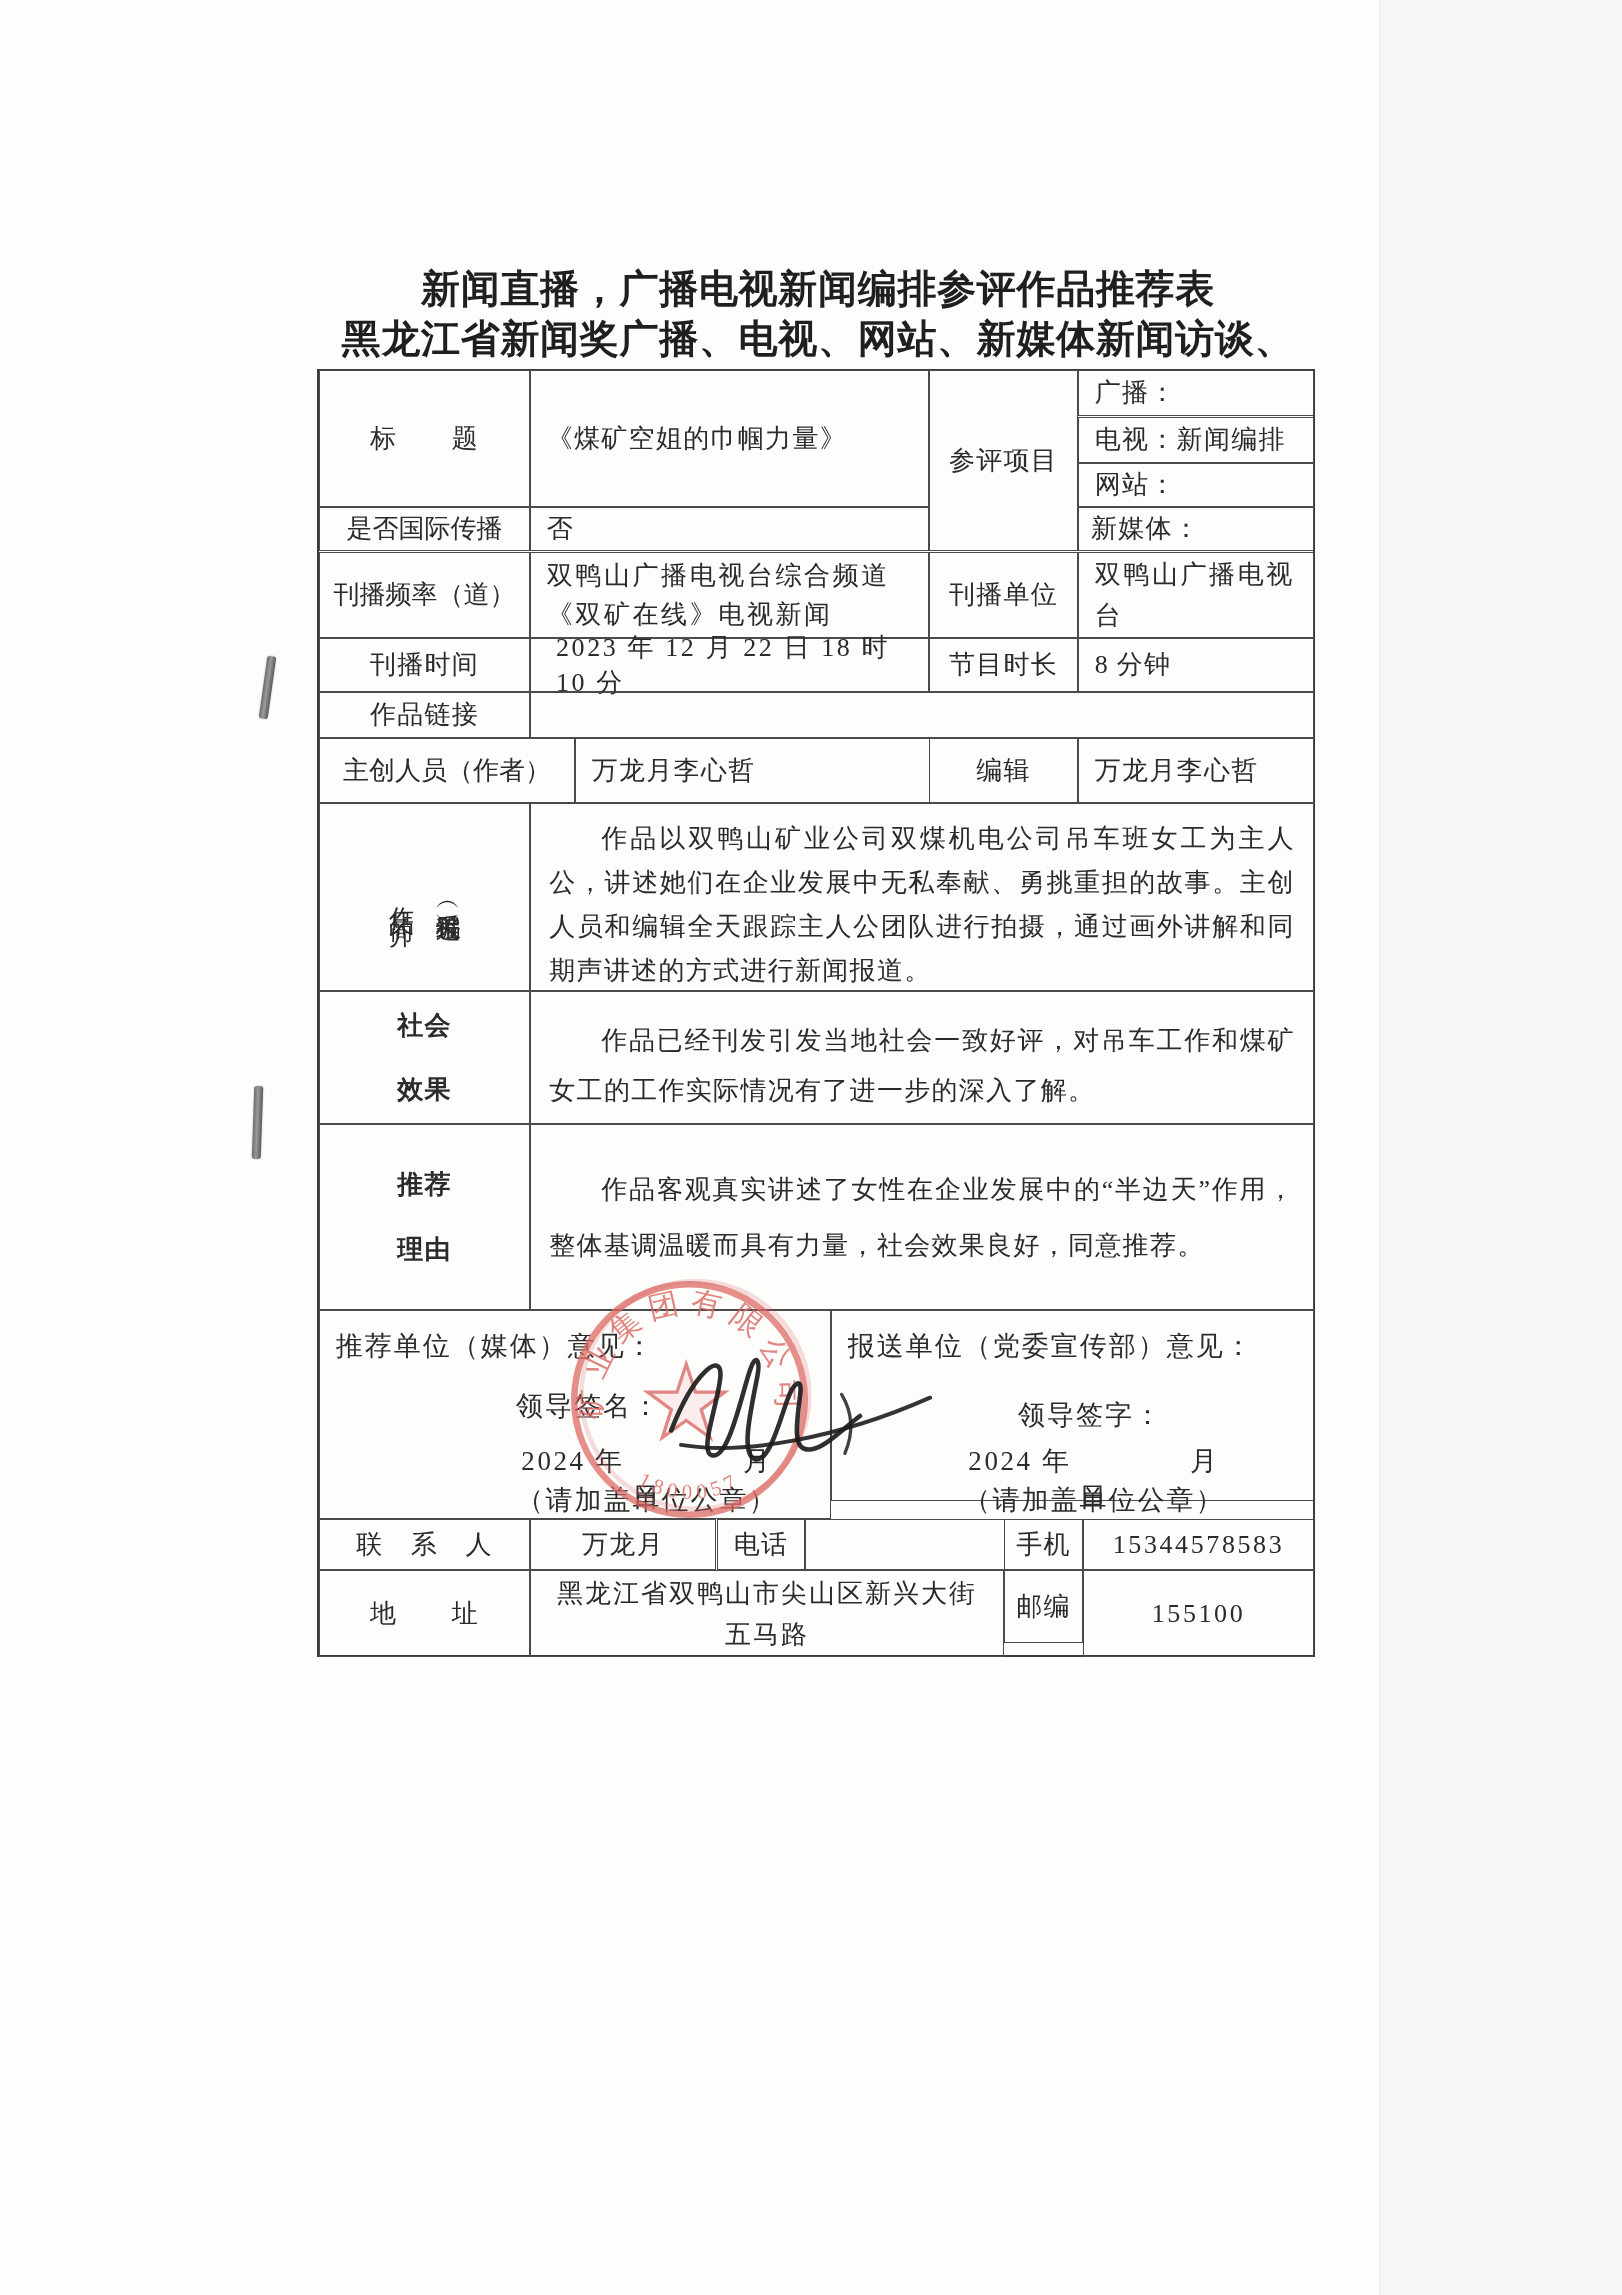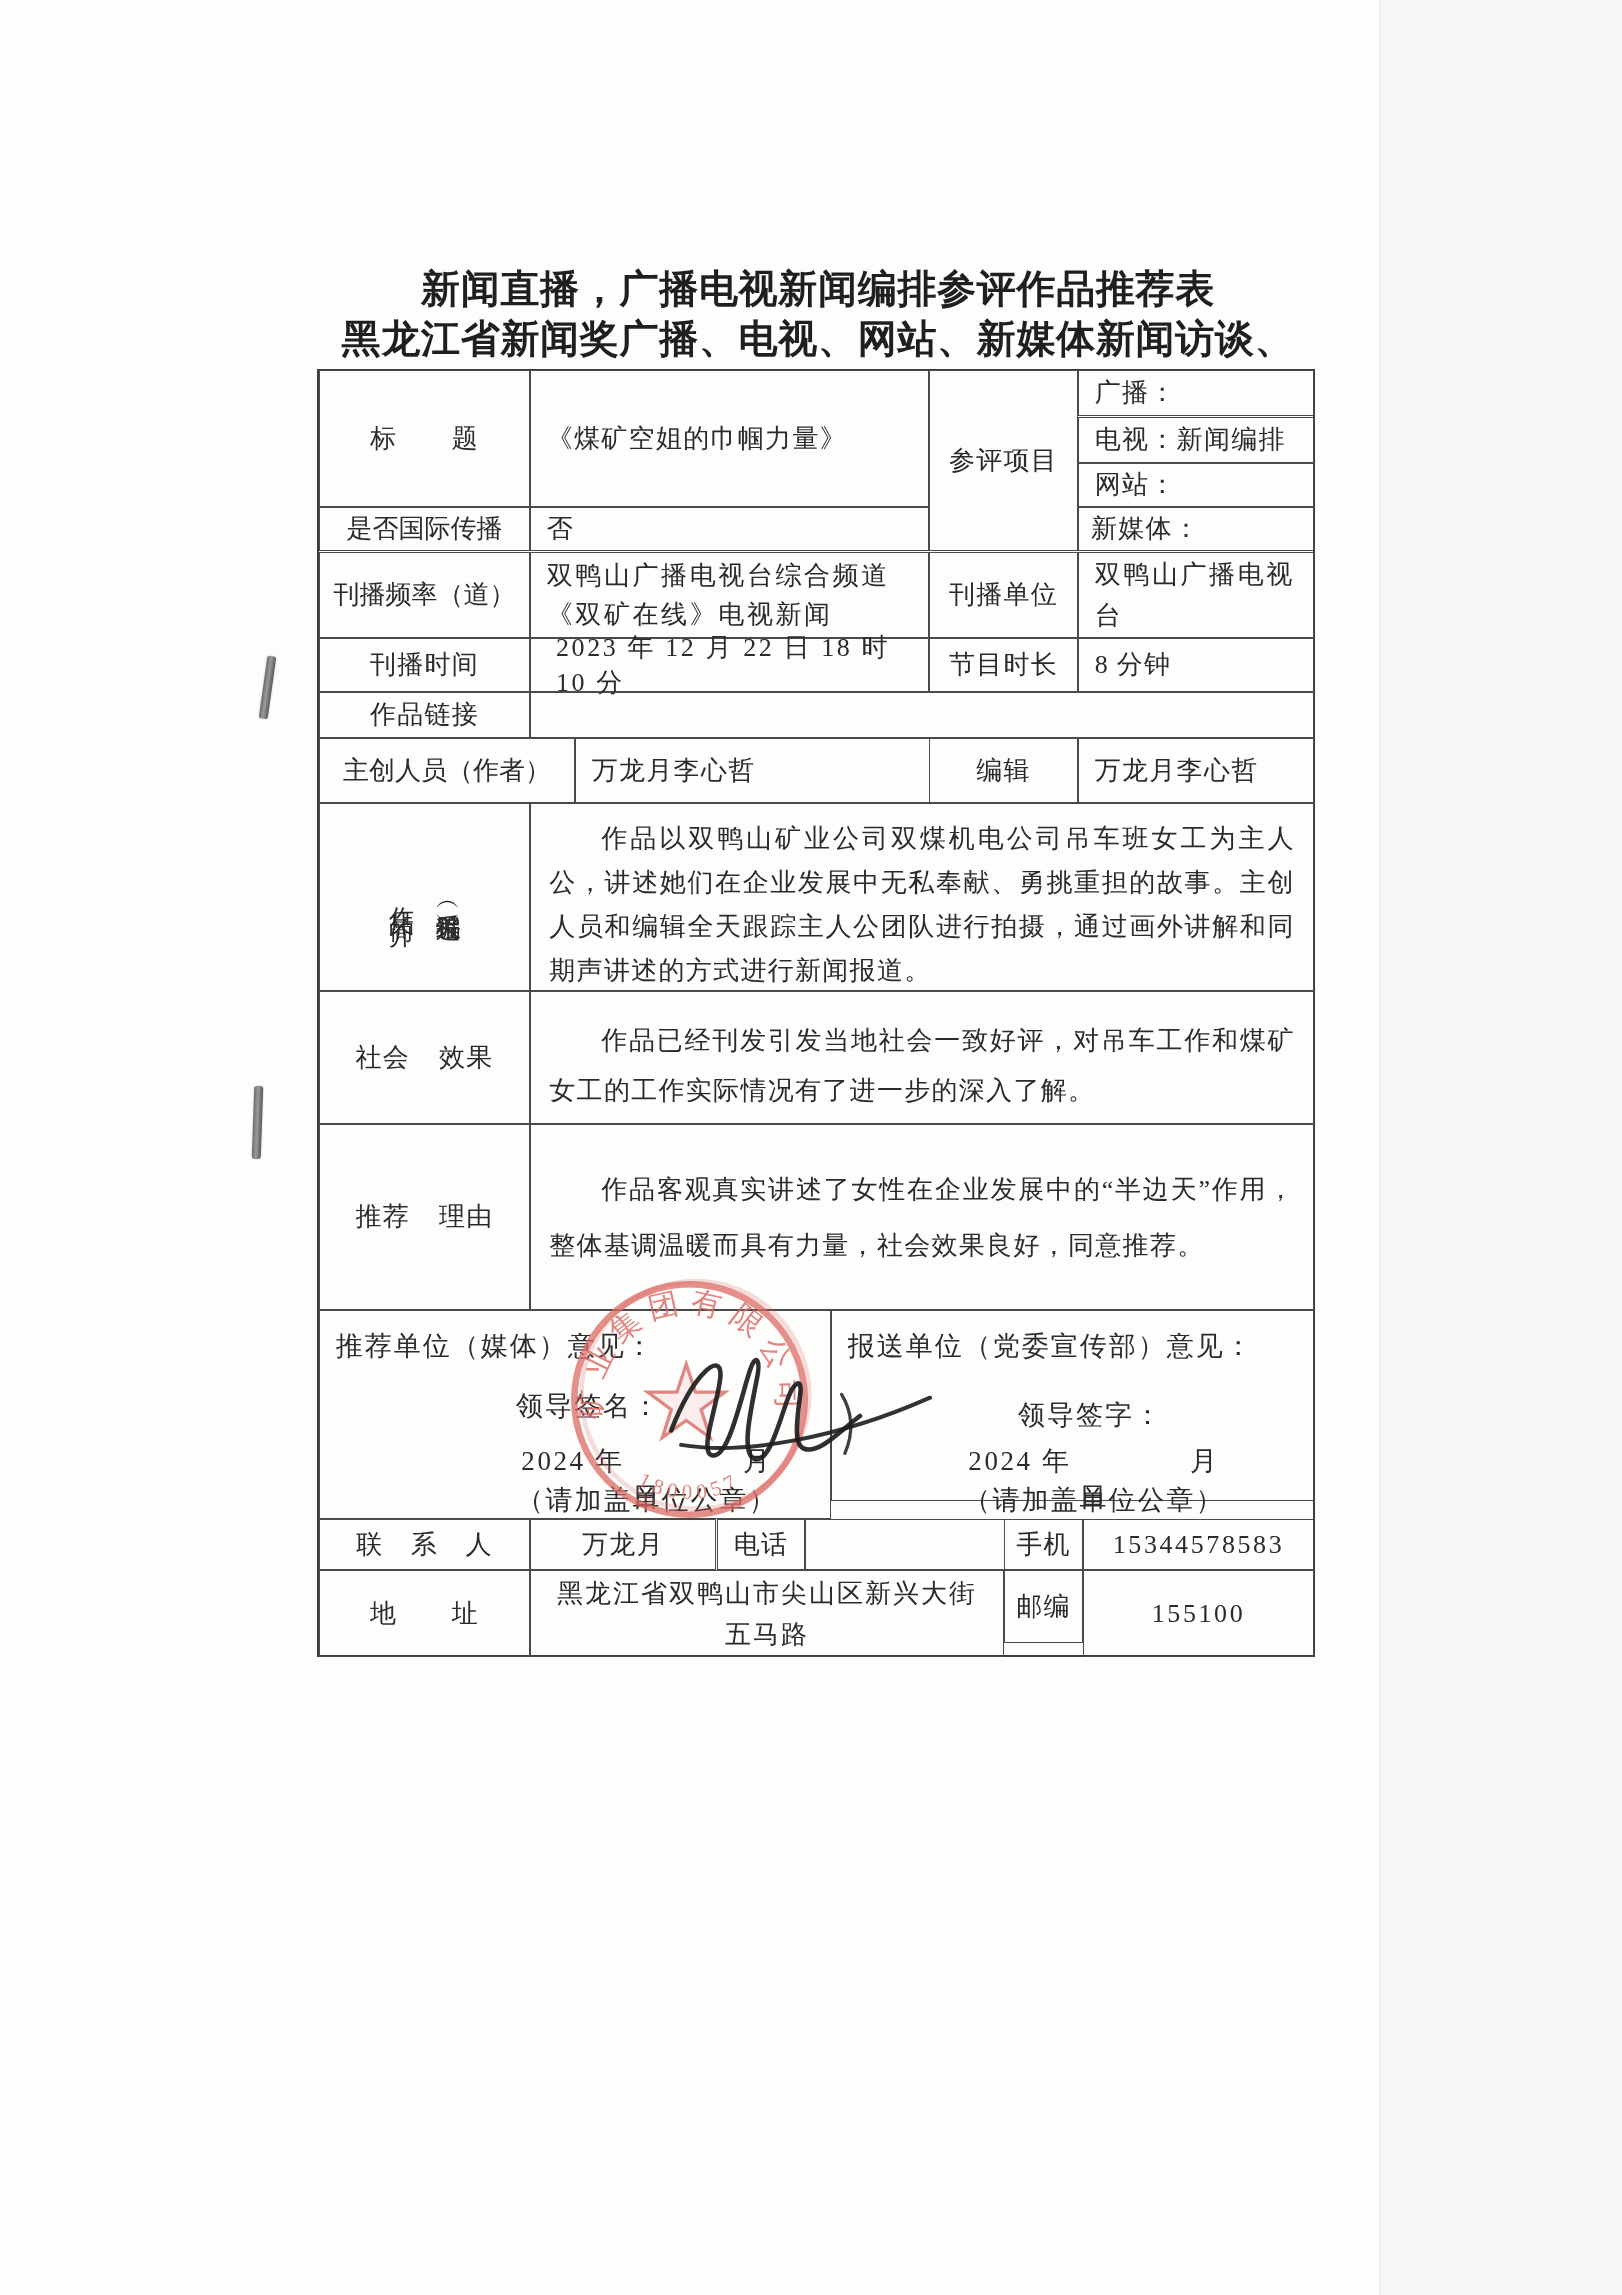--- a/index.html
+++ b/index.html
@@ -36,21 +36,21 @@
   .val { padding:0 15.7px; }
   .para {
     display:block; padding-top:13px; padding-left:18.3px; padding-right:18.3px;
     text-align:justify; text-indent:2em;
   }
   .vlabel { justify-content:center; gap:13px; }
   .vtext {
     writing-mode:vertical-lr; text-orientation:mixed;
     letter-spacing:5.2px; font-size:25px;
   }
-  .two-line-label { flex-direction:row; justify-content:center; gap:29px; }
+  .two-line-label { flex-direction:column; justify-content:center; gap:29px;font-weight:bold; }
   .opinion { align-items:flex-start; }
   .op-heading { position:absolute; left:15.7px; top:17px; letter-spacing:2px; }
   .op-sign  { position:absolute; letter-spacing:2px; }
   .op-date  { position:absolute; text-align:center; letter-spacing:1.3px; }
   .op-seal  { position:absolute; text-align:center; letter-spacing:2px; }
   .staple {
     position:absolute; border-radius:2.6px;
     background:linear-gradient(90deg,#6b6b6b,#9a9a9a 45%,#585858);
     box-shadow:0 0 2px rgba(0,0,0,0.25);
   }

